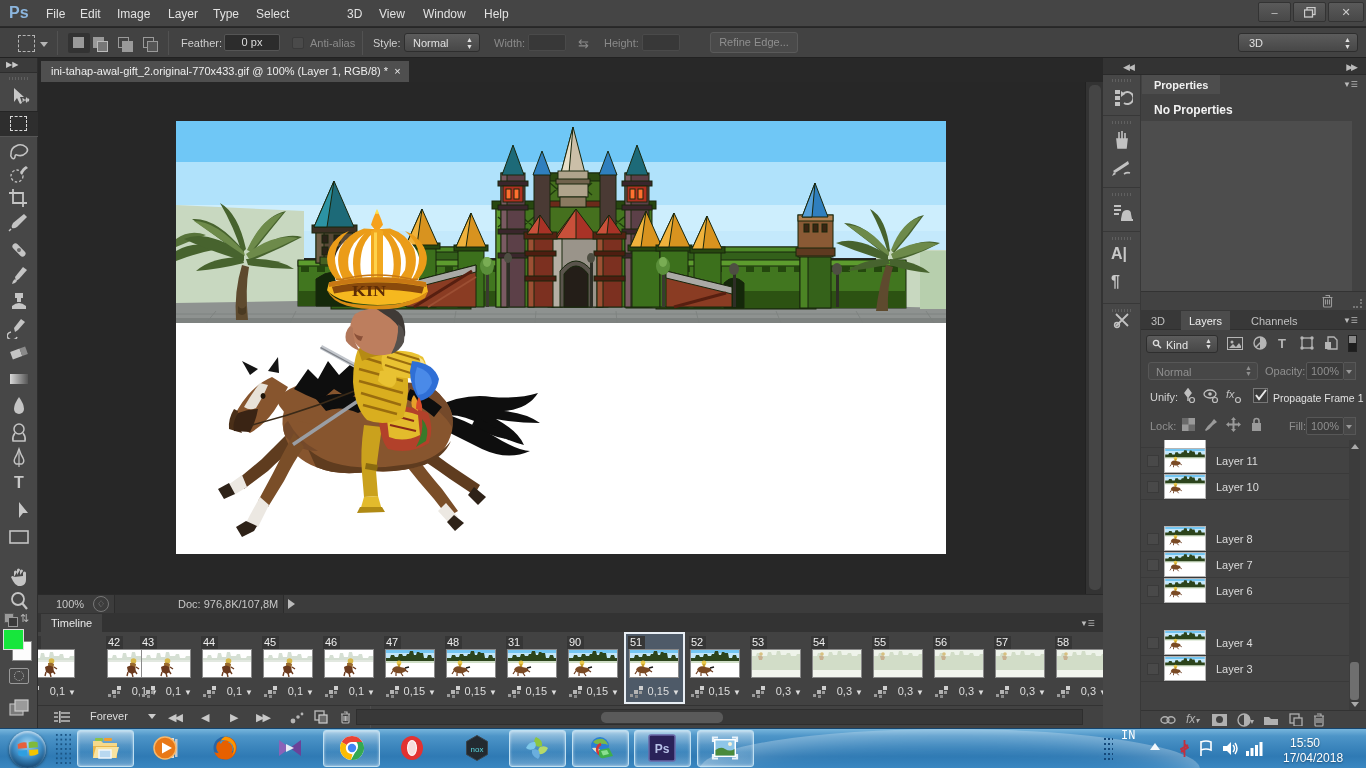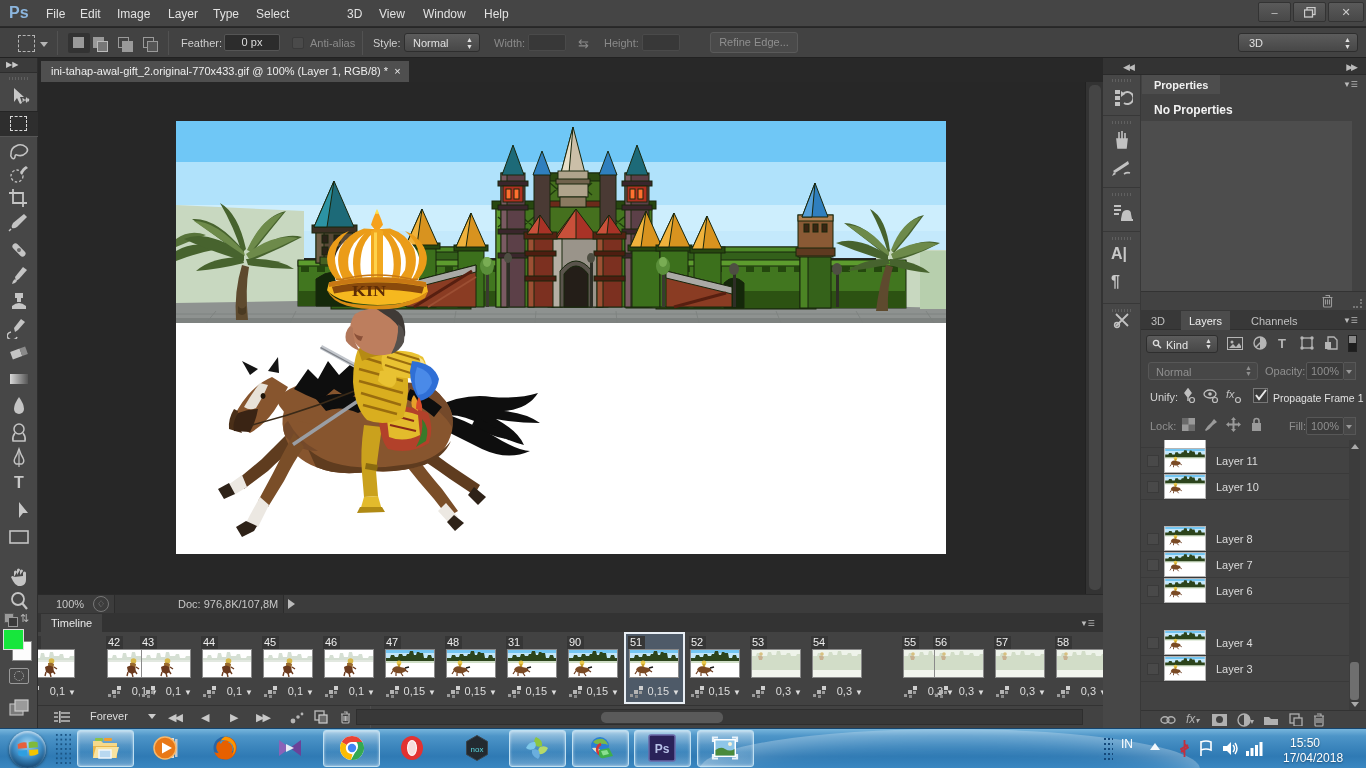--- a/index.html
+++ b/index.html
@@ -917,21 +917,21 @@
         <svg width="14" height="12">
           <rect x="9" y="0" width="4" height="4" fill="#cfcfcf"></rect>
           <rect x="4" y="4" width="4" height="4" fill="#b5b5b5"></rect>
           <rect x="9" y="5" width="3" height="3" fill="#9a9a9a"></rect>
           <rect x="0" y="8" width="3" height="3" fill="#9a9a9a"></rect>
           <rect x="5" y="9" width="3" height="3" fill="#8a8a8a"></rect>
         </svg>
       </div>
 <div class="abs fdelay">0,3 <span style="font-size:8px;">▼</span></div>
 </div>
-<div class="abs frame" style="left:862px;">
+<div class="abs frame" style="left:832px;">
 <div class="abs fnum">55</div>
 <div class="abs fthumb">
         <svg width="50" height="29" viewBox="0 0 50 29">
           <use href="#mC"></use>
         </svg>
       </div>
 <div class="abs dither">
         <svg width="14" height="12">
           <rect x="9" y="0" width="4" height="4" fill="#cfcfcf"></rect>
           <rect x="4" y="4" width="4" height="4" fill="#b5b5b5"></rect>
@@ -1459,21 +1459,21 @@
       <svg width="28" height="28" viewBox="0 0 28 28">
         <rect x="3" y="5" width="22" height="18" fill="#fff"></rect>
         <rect x="4.5" y="6.5" width="19" height="15" fill="#8ec6e8"></rect>
         <path d="M4.5 16 Q10 12 14 15 Q19 18 23.5 15 L23.5 21.5 L4.5 21.5 Z" fill="#4a8a3a"></path>
         <circle cx="19" cy="10" r="2" fill="#f8f3d8"></circle>
         <path d="M2 8 V3.5 H7 M21 3.5 H26 V8 M26 20 V24.5 H21 M7 24.5 H2 V20" stroke="#e8f2fa" stroke-width="2.2" fill="none"></path>
       </svg>
     </div>
 
   <div class="abs" style="left:1103px;top:8px;width:10px;height:24px;background-image:radial-gradient(circle 1px at 2px 2px,#14487a 95%,transparent),radial-gradient(circle 1px at 6px 2px,#14487a 95%,transparent),radial-gradient(circle 1px at 10px 2px,#14487a 95%,transparent);background-size:12px 5px;"></div>
-  <div class="abs" style="left:1121px;top:8px;font-size:12px;color:#fff;">IN</div>
+  <div class="abs" style="left:1121px;top:0;font-size:12px;color:#fff;font-family:Liberation Mono, monospace;">IN</div>
   <div class="abs" style="left:1150px;top:14px;width:0;height:0;border-left:5px solid transparent;border-right:5px solid transparent;border-bottom:7px solid #f2f8fc;"></div>
   <div class="abs" style="left:1180px;top:11px;width:9px;height:17px;">
       <svg width="9" height="17">
         <path d="M4.5 0 L4.5 17 M4.5 4 L8 7.5 L1 12 M4.5 13 L1 9 L8 5" stroke="#c03040" stroke-width="1.8" fill="none"></path>
       </svg>
     </div>
   <div class="abs" style="left:1198px;top:11px;width:16px;height:17px;">
       <svg width="16" height="17">
         <path d="M3 1 L3 16 M3 2 Q8 0 13 2 L13 10 Q8 8 3 10" fill="none" stroke="#fff" stroke-width="1.6"></path>
       </svg>

